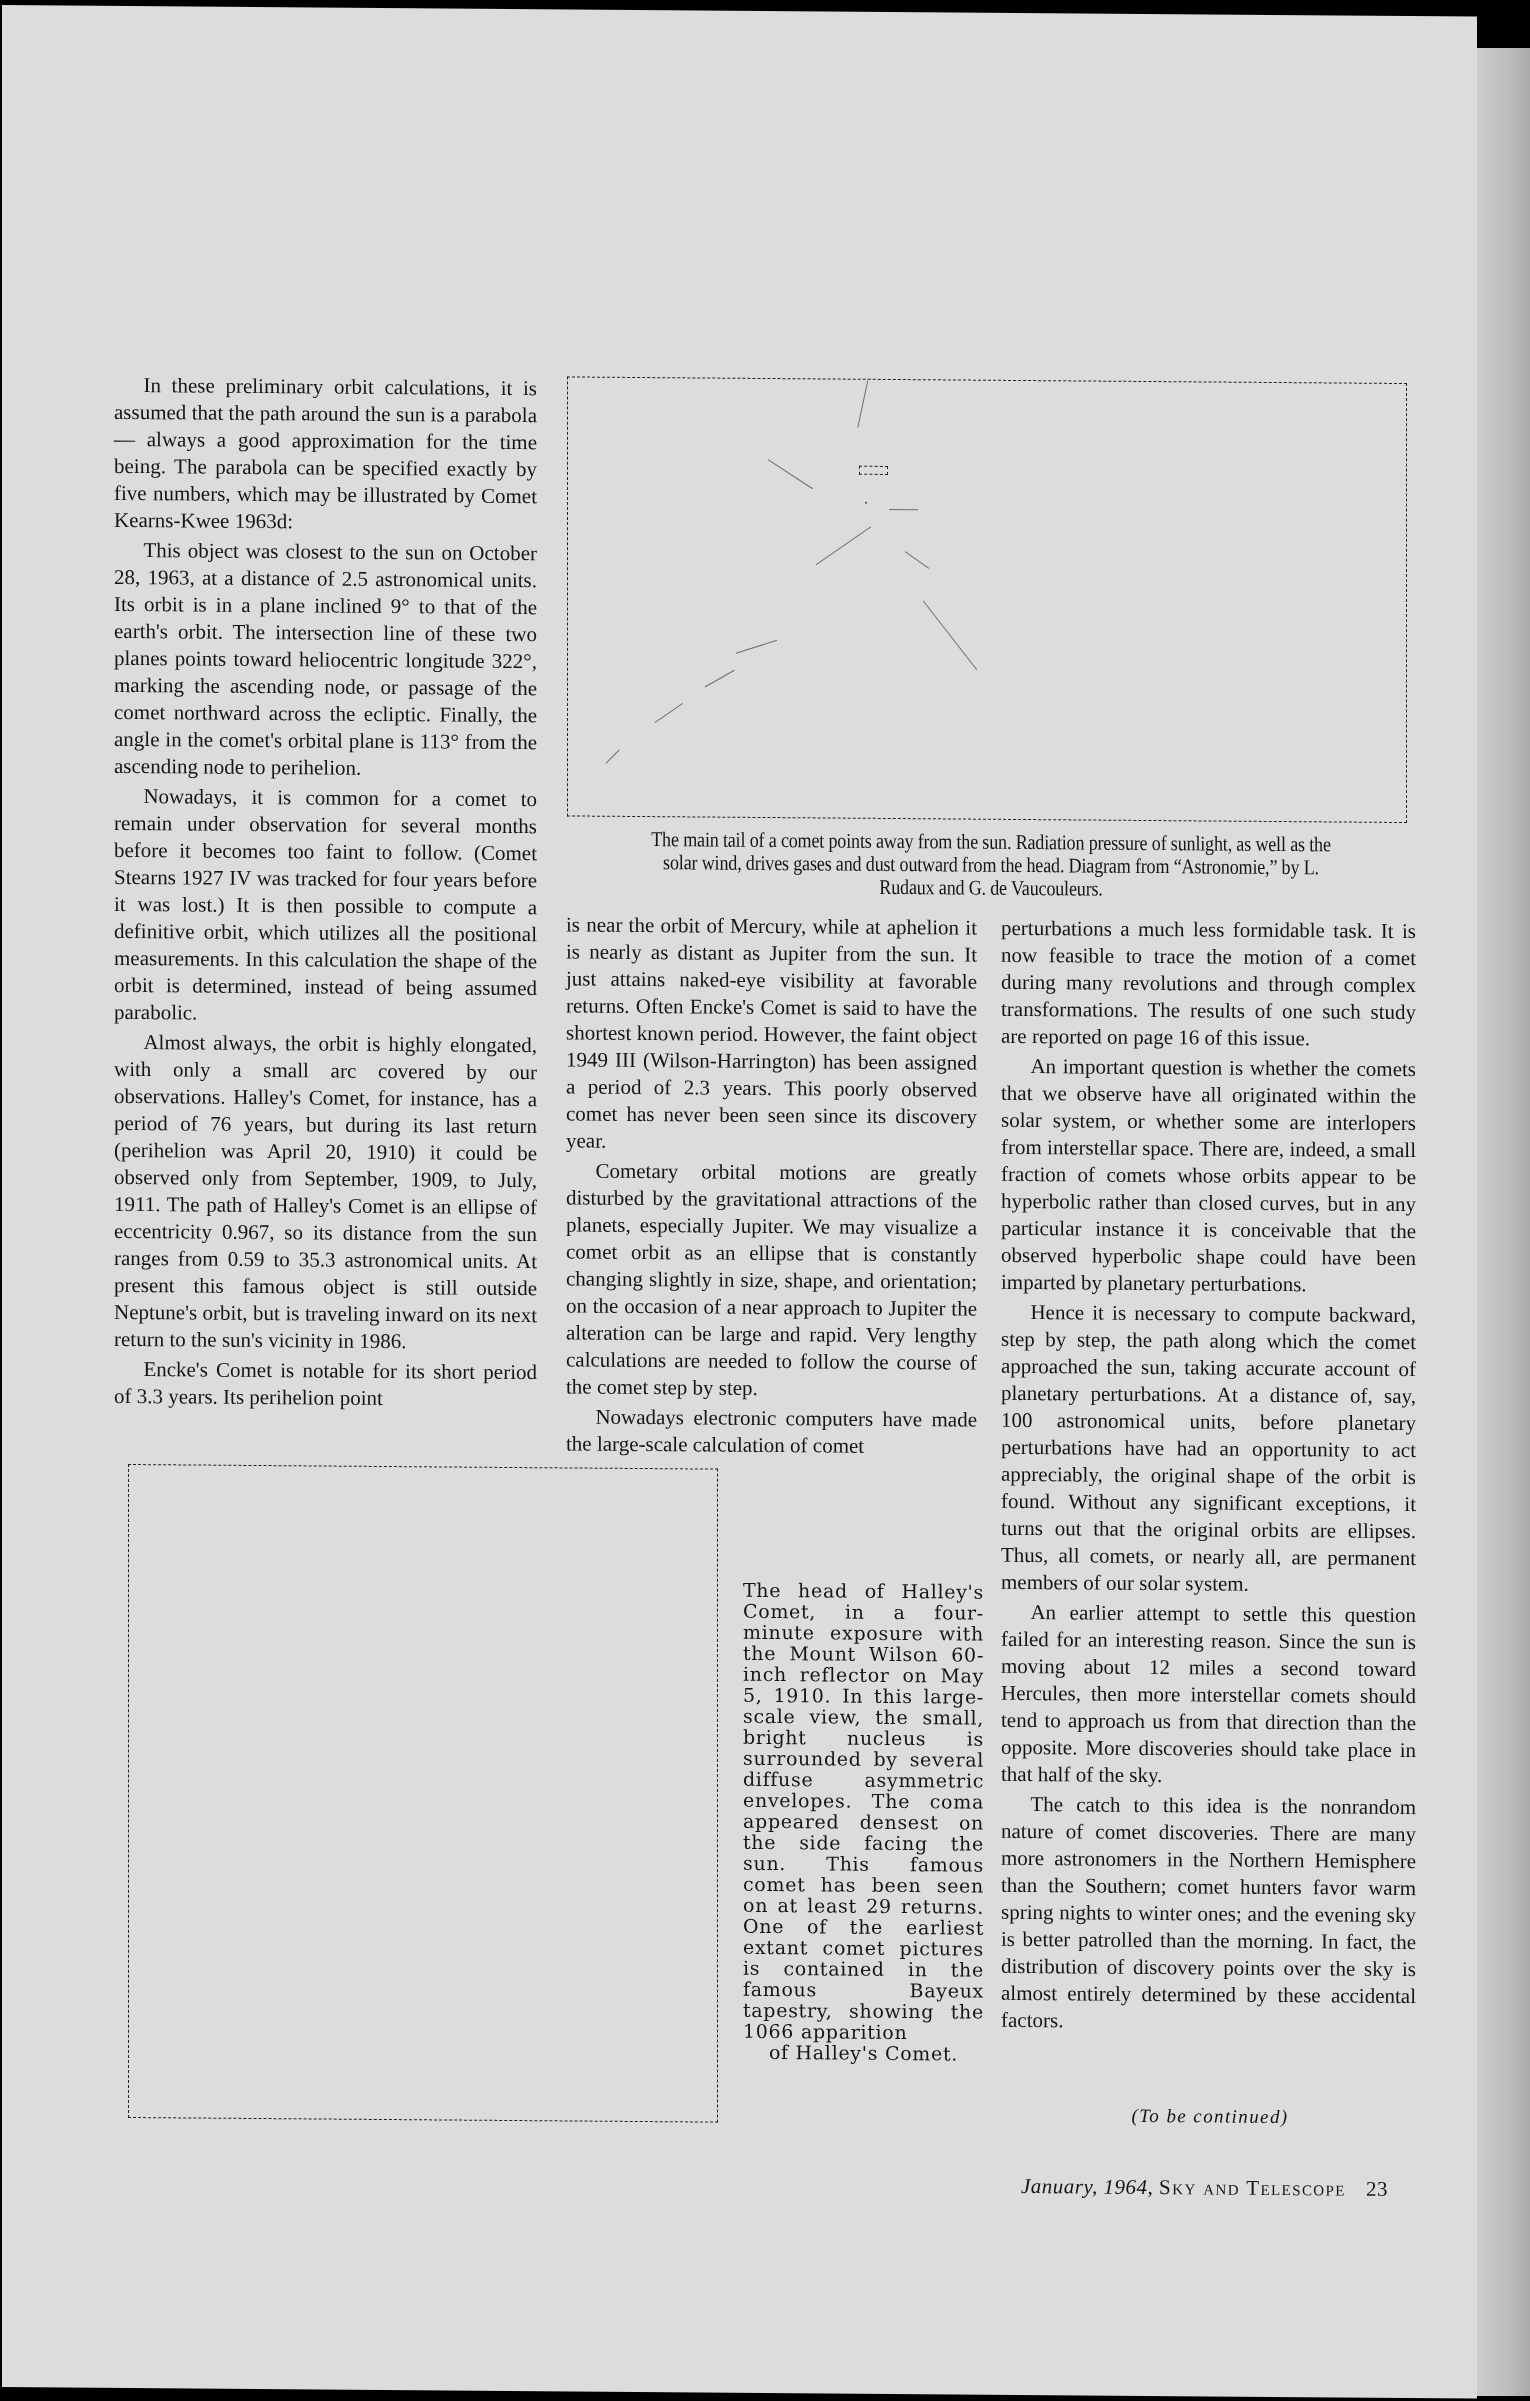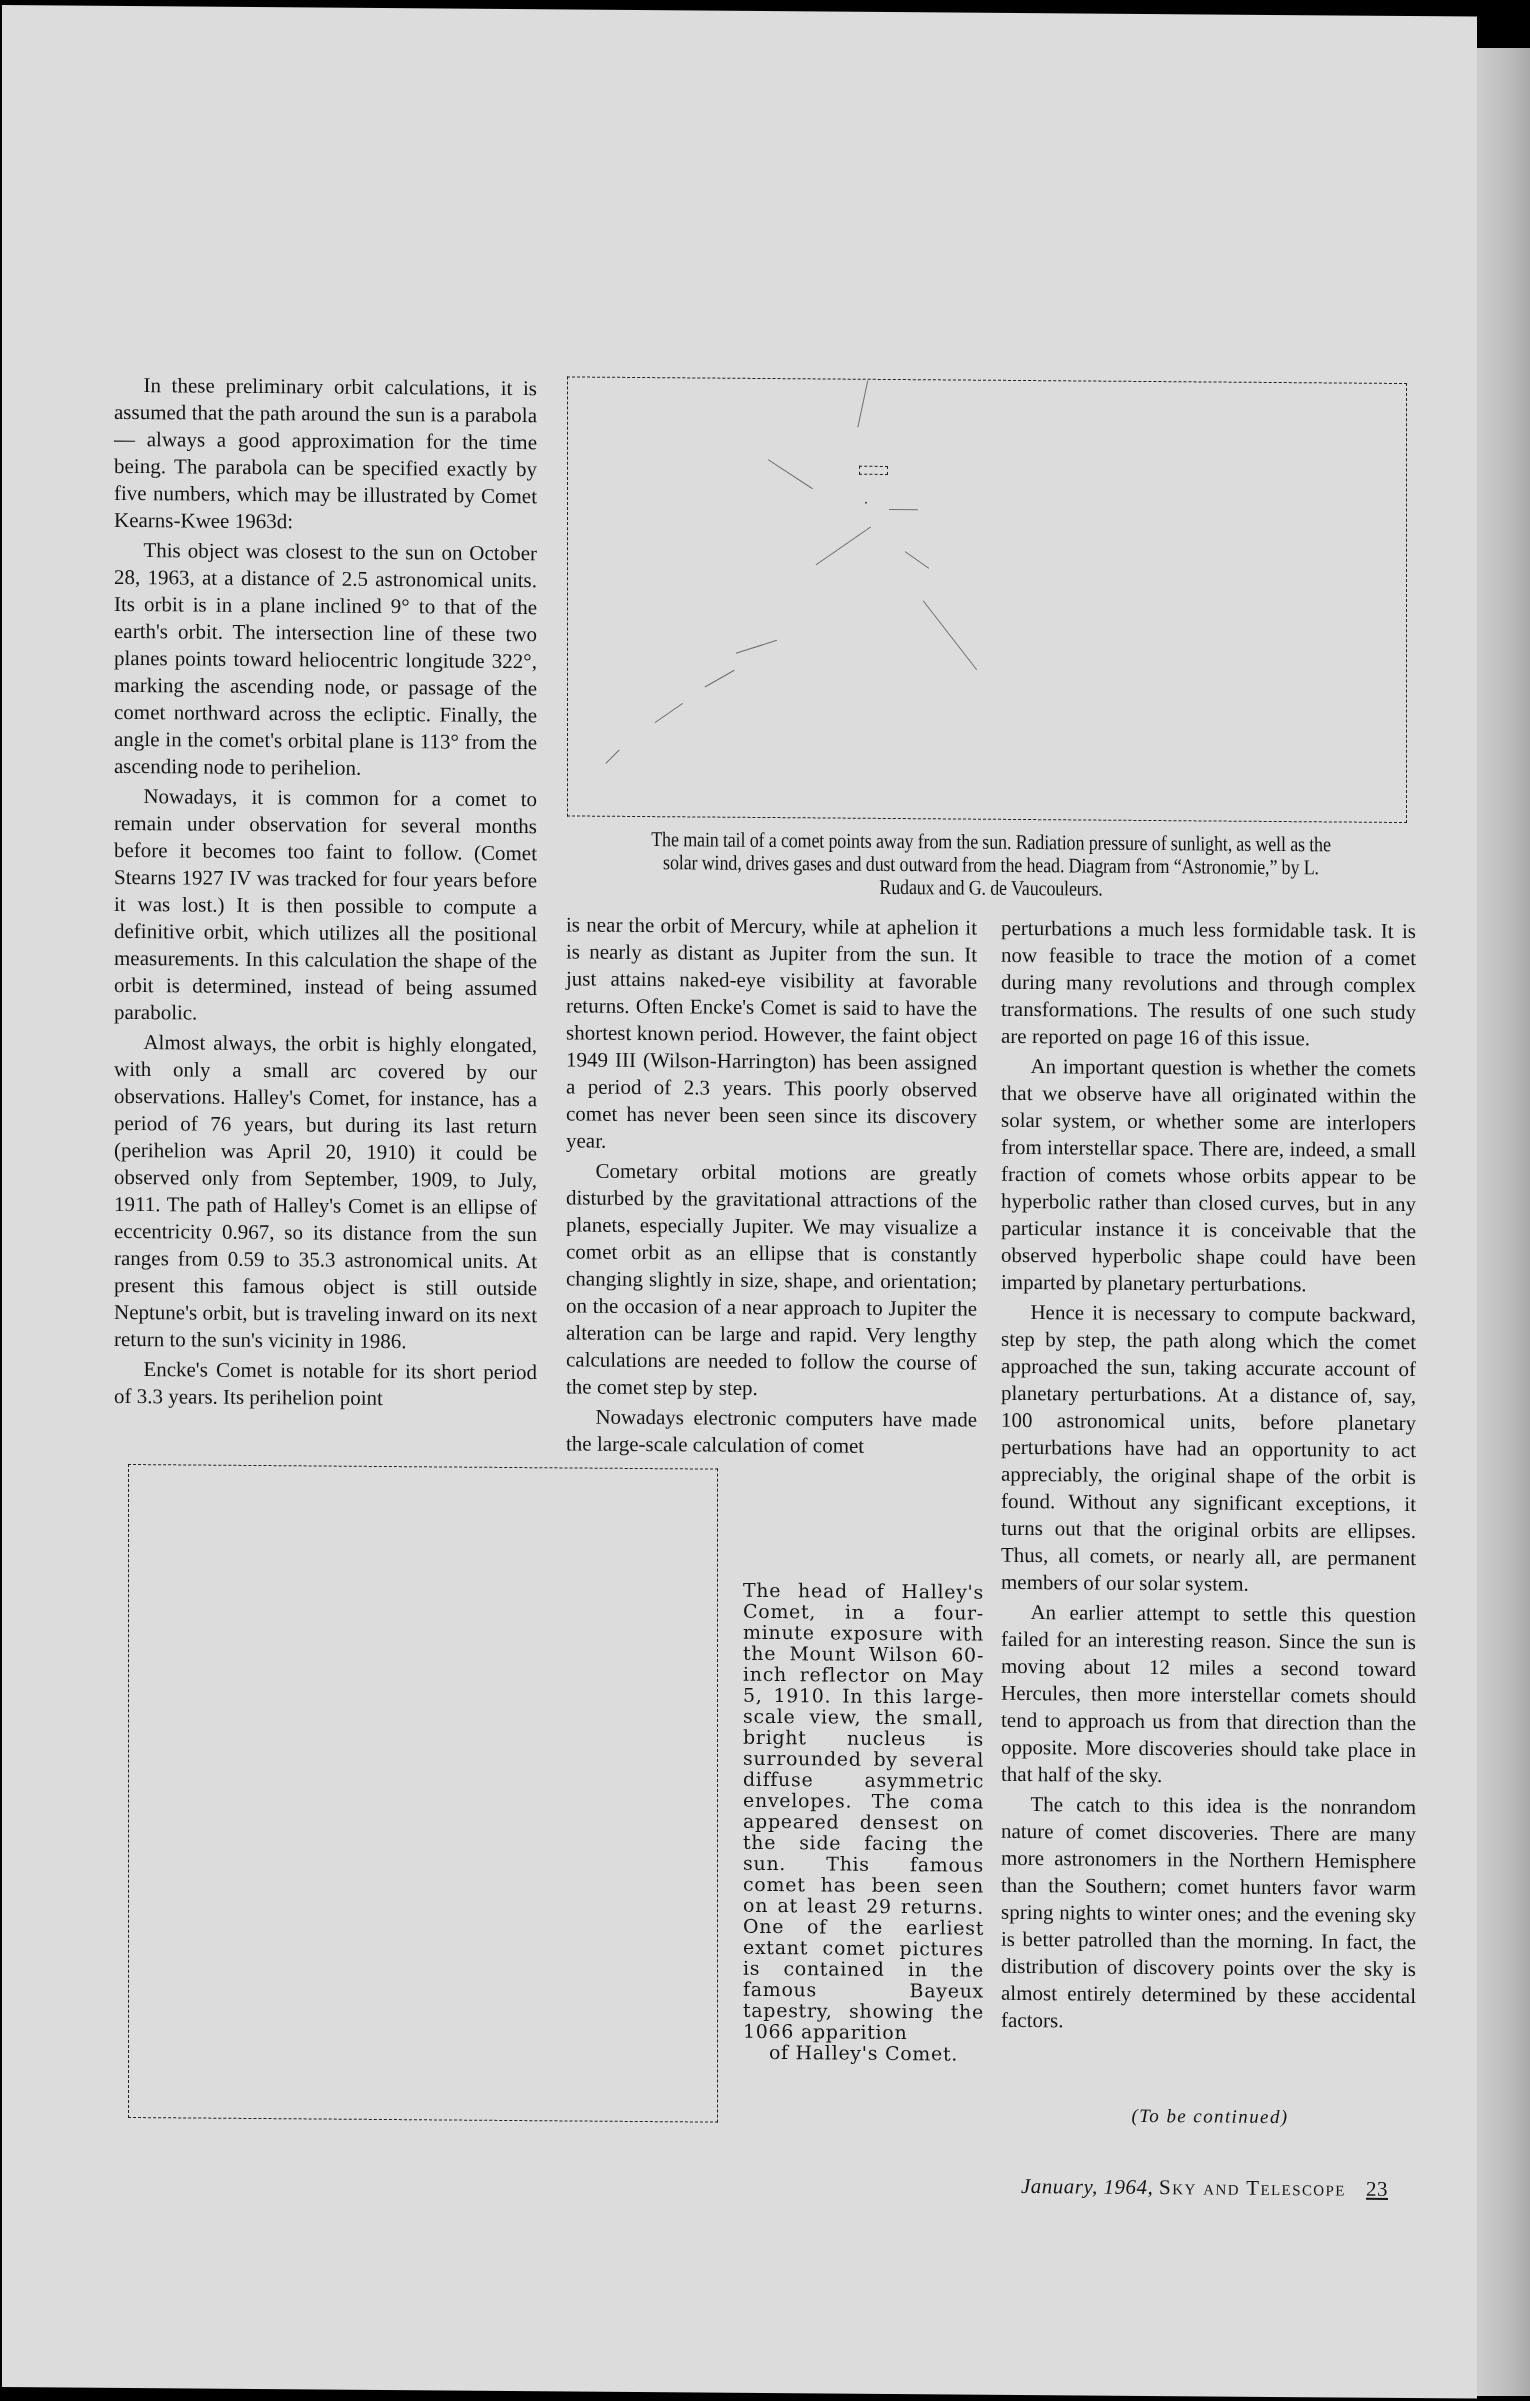--- a/index.html
+++ b/index.html
@@ -39,21 +39,21 @@
     .continued {
       position: absolute; left: 1035px; top: 2091px; width: 346px; text-align: center;
       font-style: italic; font-size: 19px; letter-spacing: 1.4px;
     }
     .footer {
       position: absolute; left: 972px; top: 2161px; width: 414px; text-align: right;
       font-size: 21px; letter-spacing: 0.5px;
     }
     .footer .date { font-style: italic; }
     .footer .mag { font-variant: small-caps; letter-spacing: 1.4px; }
-    .footer .pg { margin-left: 14.4px; text-decoration: underline; }
+    .footer .pg { margin-left: 14.4px; }
     .ray { position: absolute; height: 1.4px; background: #333; transform-origin: 0 50%; opacity: .65; }
     .tick { position:absolute; width:1.9px; height:1.9px; background:#444; border-radius:50%; }
   </style>
 </head>
 <body>
 
 <div class="under-page"></div>
 
 <div class="page">
 

